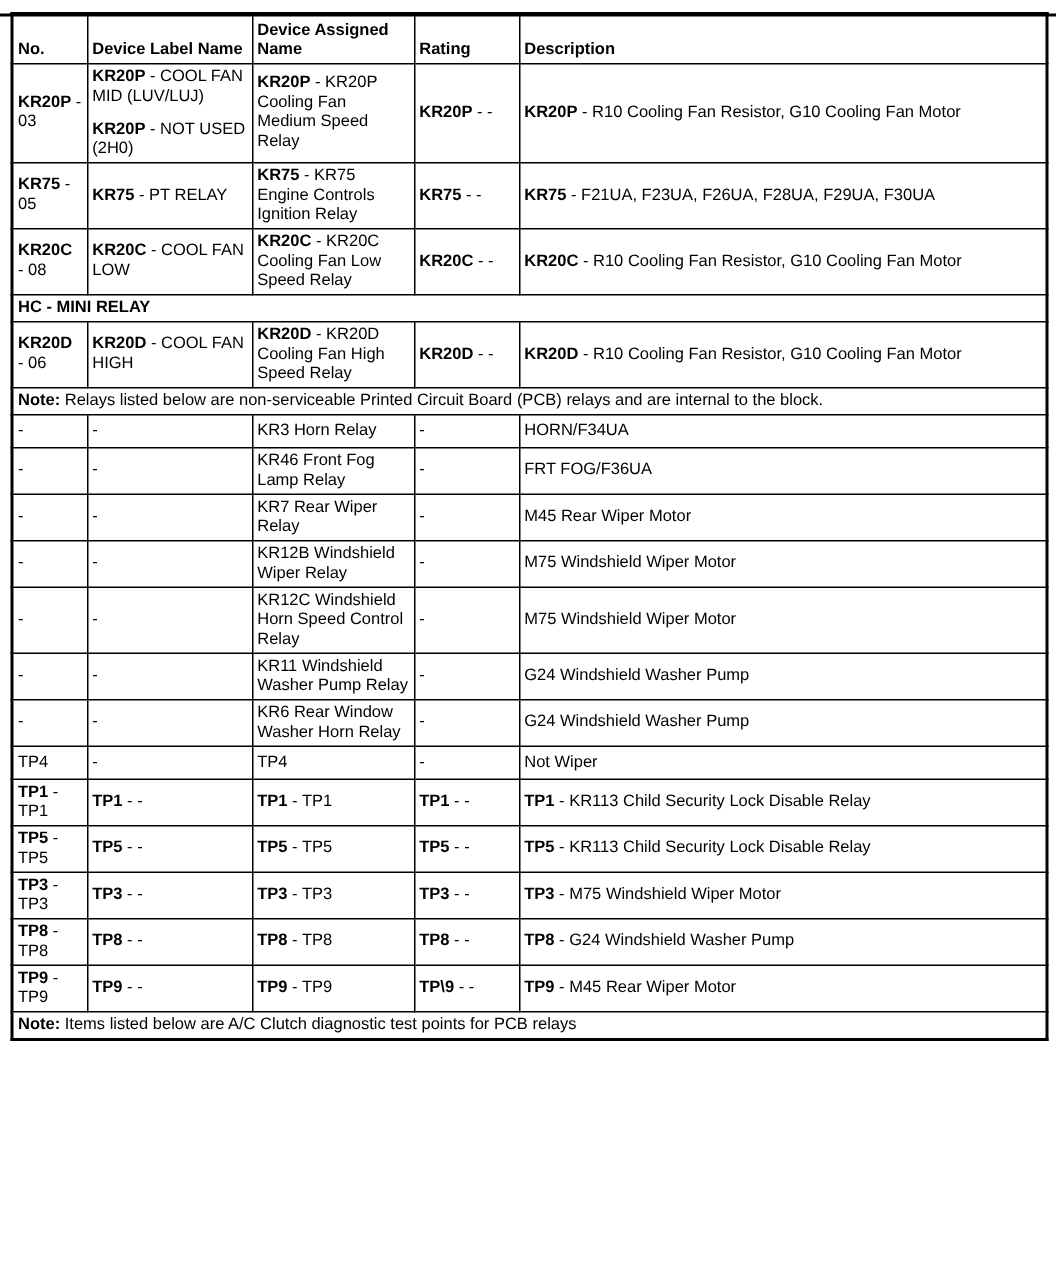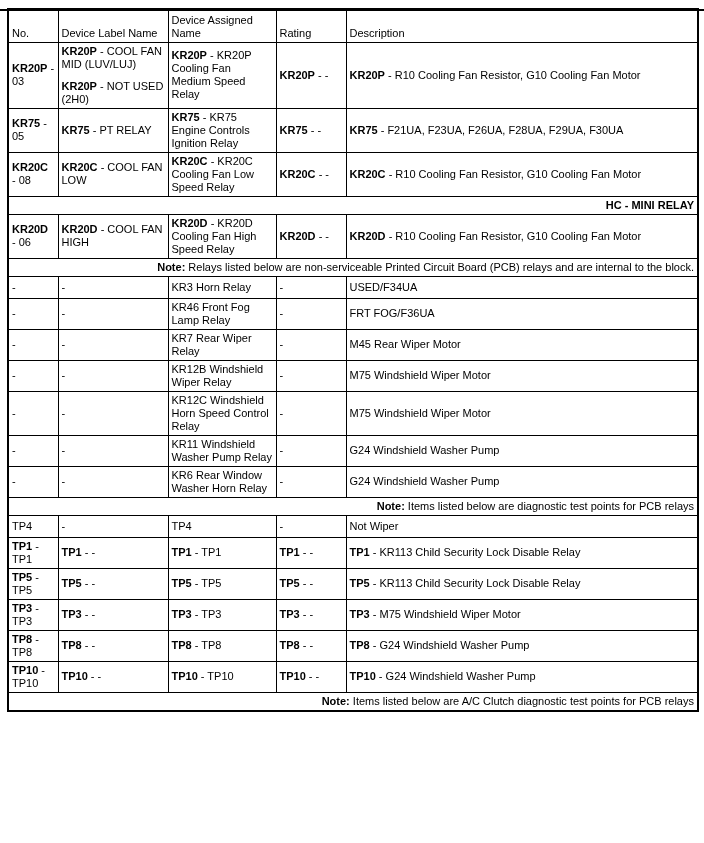--- a/index.html
+++ b/index.html
@@ -26,28 +26,28 @@
   th, td {
     border: 1px solid #000000;
     padding: 2px 3px;
     font-size: 11px;
     line-height: 13px;
     color: #000000;
     word-wrap: break-word;
     overflow-wrap: break-word;
   }
   thead th {
-    font-weight: normal;
+    font-weight: bold;
     text-align: left;
     vertical-align: bottom;
     height: 33px;
   }
   tbody td { vertical-align: middle; text-align: left; }
   tr.data-row td { height: 22px; }
-  tr.note-row td, tr.section-row td { height: 16px; text-align: right; }
+  tr.note-row td, tr.section-row td { height: 16px; }
   tr.section-row td { font-weight: bold; }
   .cell-line { min-height: 0; }
   .cell-line.gap { height: 9px; }
 </style>
 </head>
 <body>
 
 <div class="page">
   <div class="top-rule"></div>
 
@@ -152,21 +152,21 @@
           <td>
             <div class="cell-line">-</div>
           </td>
           <td>
             <div class="cell-line">KR3 Horn Relay</div>
           </td>
           <td>
             <div class="cell-line">-</div>
           </td>
           <td>
-            <div class="cell-line">USED/F34UA</div>
+            <div class="cell-line">HORN/F34UA</div>
           </td>
         </tr>
         <tr class="data-row">
           <td>
             <div class="cell-line">-</div>
           </td>
           <td>
             <div class="cell-line">-</div>
           </td>
           <td>
@@ -257,23 +257,20 @@
           <td>
             <div class="cell-line">KR6 Rear Window Washer Horn Relay</div>
           </td>
           <td>
             <div class="cell-line">-</div>
           </td>
           <td>
             <div class="cell-line">G24 Windshield Washer Pump</div>
           </td>
         </tr>
-        <tr class="note-row">
-          <td colspan="5"><b>Note:</b> Items listed below are diagnostic test points for PCB relays</td>
-        </tr>
         <tr class="data-row">
           <td>
             <div class="cell-line">TP4</div>
           </td>
           <td>
             <div class="cell-line">-</div>
           </td>
           <td>
             <div class="cell-line">TP4</div>
           </td>
@@ -347,33 +344,33 @@
           </td>
           <td>
             <div class="cell-line"><b>TP8</b> - -</div>
           </td>
           <td>
             <div class="cell-line"><b>TP8</b> - G24 Windshield Washer Pump</div>
           </td>
         </tr>
         <tr class="data-row">
           <td>
-            <div class="cell-line"><b>TP10</b> - TP10</div>
-          </td>
-          <td>
-            <div class="cell-line"><b>TP10</b> - -</div>
-          </td>
-          <td>
-            <div class="cell-line"><b>TP10</b> - TP10</div>
-          </td>
-          <td>
-            <div class="cell-line"><b>TP10</b> - -</div>
-          </td>
-          <td>
-            <div class="cell-line"><b>TP10</b> - G24 Windshield Washer Pump</div>
+            <div class="cell-line"><b>TP9</b> - TP9</div>
+          </td>
+          <td>
+            <div class="cell-line"><b>TP9</b> - -</div>
+          </td>
+          <td>
+            <div class="cell-line"><b>TP9</b> - TP9</div>
+          </td>
+          <td>
+            <div class="cell-line"><b>TP\9</b> - -</div>
+          </td>
+          <td>
+            <div class="cell-line"><b>TP9</b> - M45 Rear Wiper Motor</div>
           </td>
         </tr>
         <tr class="note-row">
           <td colspan="5"><b>Note:</b> Items listed below are A/C Clutch diagnostic test points for PCB relays</td>
         </tr>
       </tbody>
   </table>
 
 </div>
 

